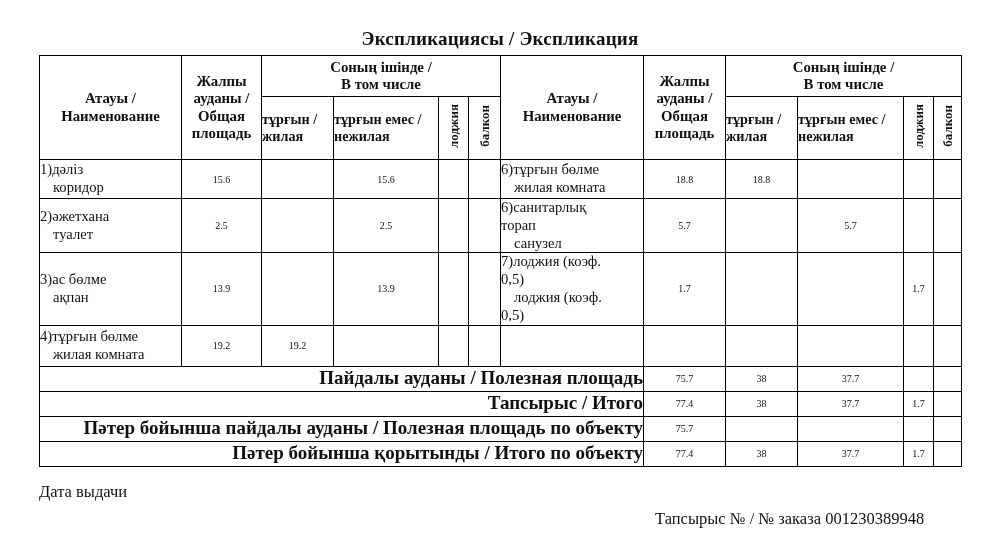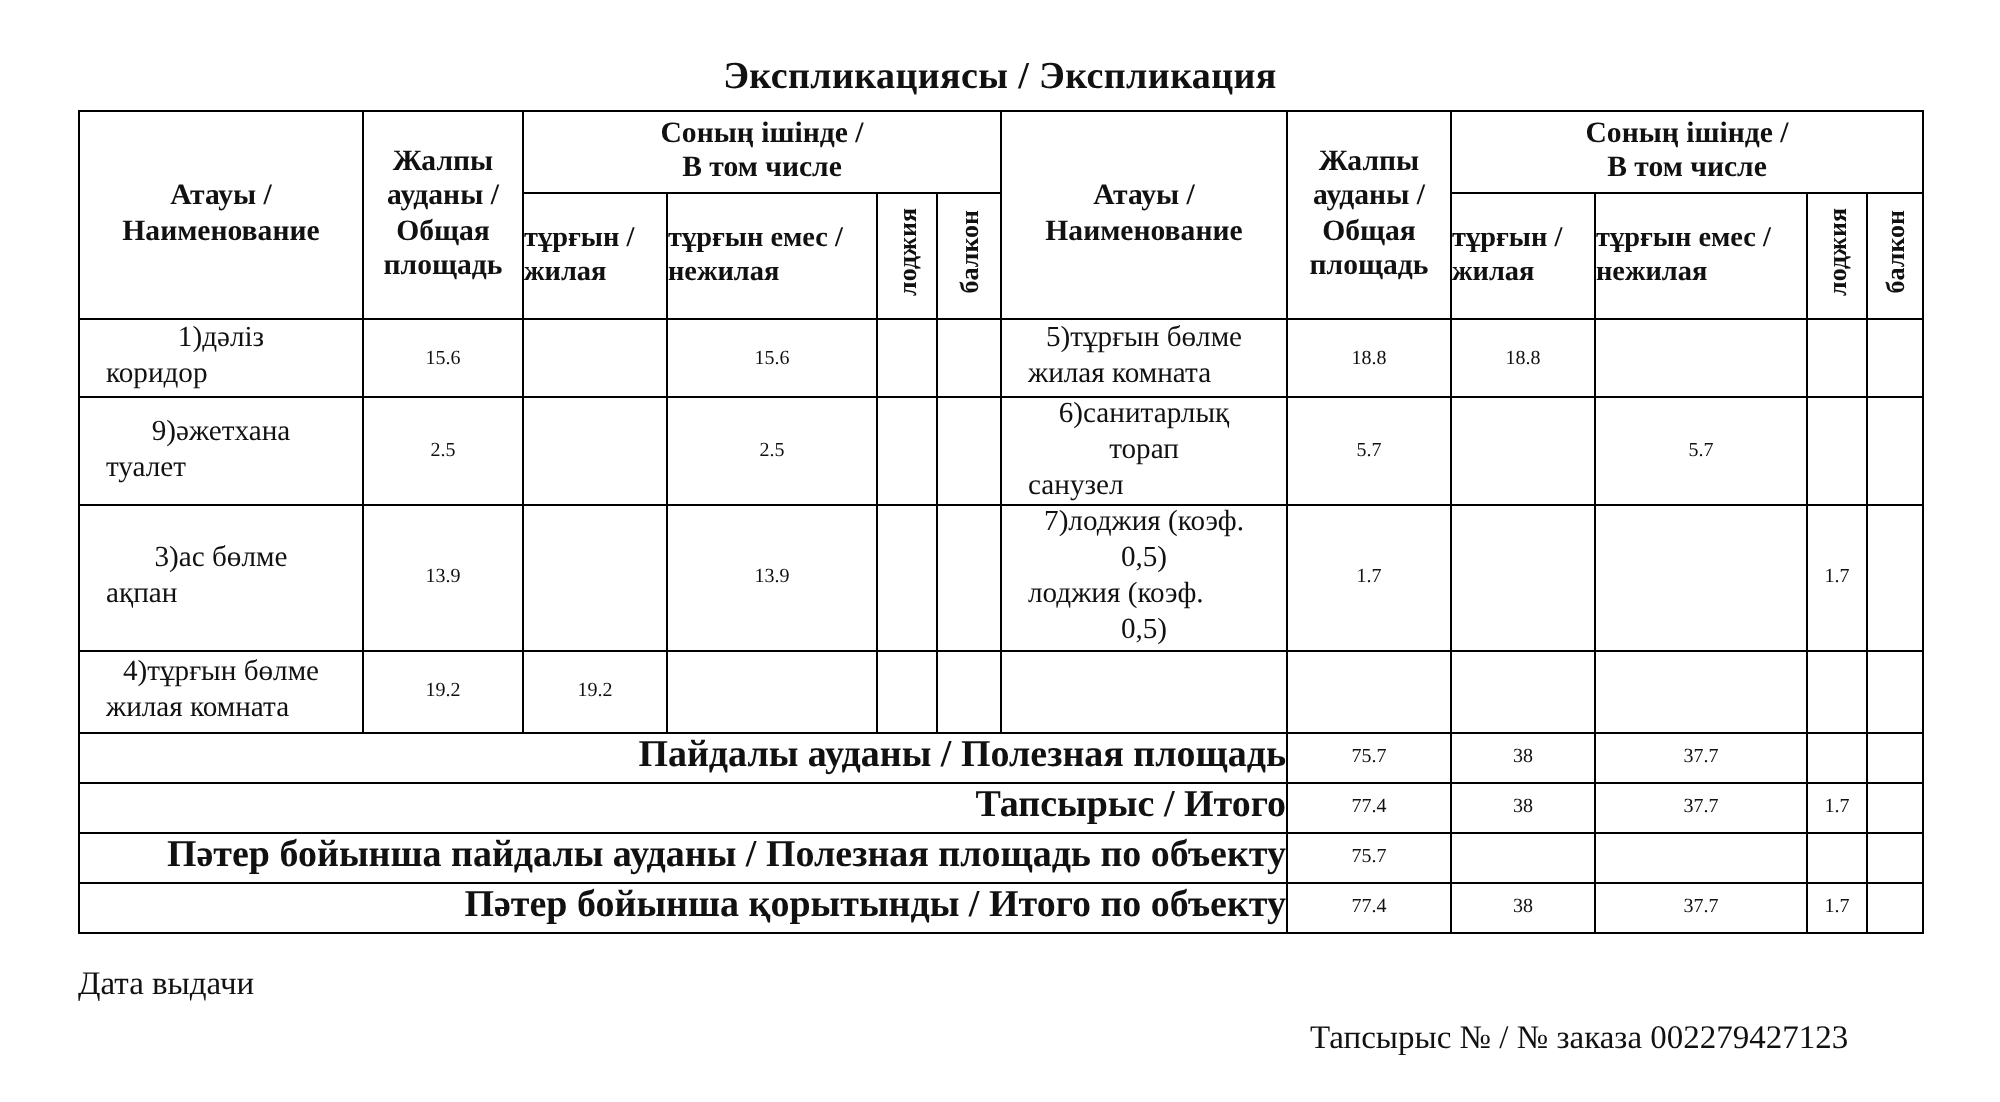--- a/index.html
+++ b/index.html
@@ -77,21 +77,20 @@
     padding: 4px 2px 4px 4px;
     line-height: 1.22;
     font-size: 14.6px;
   }
   .name-cell .l2 {
     padding-left: 13px;
     display: block;
   }
   .name-cell .l0 {
     display: block;
-    text-align: center;
   }
   .num {
     text-align: center;
     font-size: 10px;
   }
   .sum-label {
     text-align: right;
     font-weight: bold;
     font-size: 19px;
     padding: 3px 6px 3px 4px;
@@ -215,33 +214,33 @@
       <td class="name-cell" style="height:38px">
         <span class="l0">1)дәліз</span>
         <span class="l2">коридор</span>
       </td>
       <td class="num">15.6</td>
       <td class="num"></td>
       <td class="num">15.6</td>
       <td class="num"></td>
       <td class="num"></td>
       <td class="name-cell">
-        <span class="l0">5)тұрғын бөлме</span>
+        <span class="l0">6)тұрғын бөлме</span>
         <span class="l2">жилая комната</span>
       </td>
       <td class="num">18.8</td>
       <td class="num">18.8</td>
       <td class="num"></td>
       <td class="num"></td>
       <td class="num"></td>
     </tr>
 
     <tr>
       <td class="name-cell" style="height:50px">
-        <span class="l0">9)әжетхана</span>
+        <span class="l0">2)әжетхана</span>
         <span class="l2">туалет</span>
       </td>
       <td class="num">2.5</td>
       <td class="num"></td>
       <td class="num">2.5</td>
       <td class="num"></td>
       <td class="num"></td>
       <td class="name-cell">
         <span class="l0">6)санитарлық</span>
         <span class="l0">торап</span>
@@ -335,15 +334,15 @@
     </tr>
   </tbody>
     </table>
 
   <div class="footer">
     <div class="foot-row">
       <div class="foot-lbl">Дата выдачи</div>
     </div>
   </div>
 
-  <div class="order">Тапсырыс № / № заказа 002279427123</div>
+  <div class="order">Тапсырыс № / № заказа 001230389948</div>
 
 </div>
 
 </body></html>

